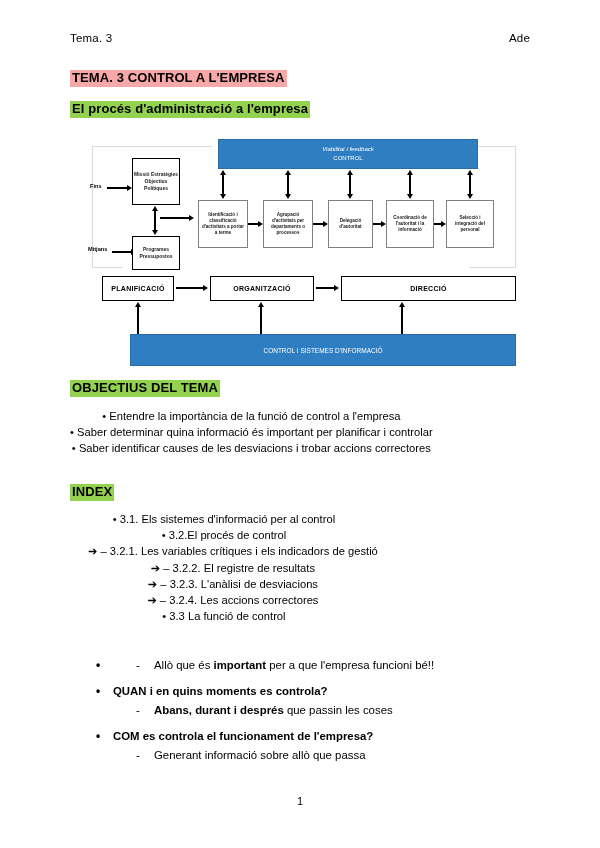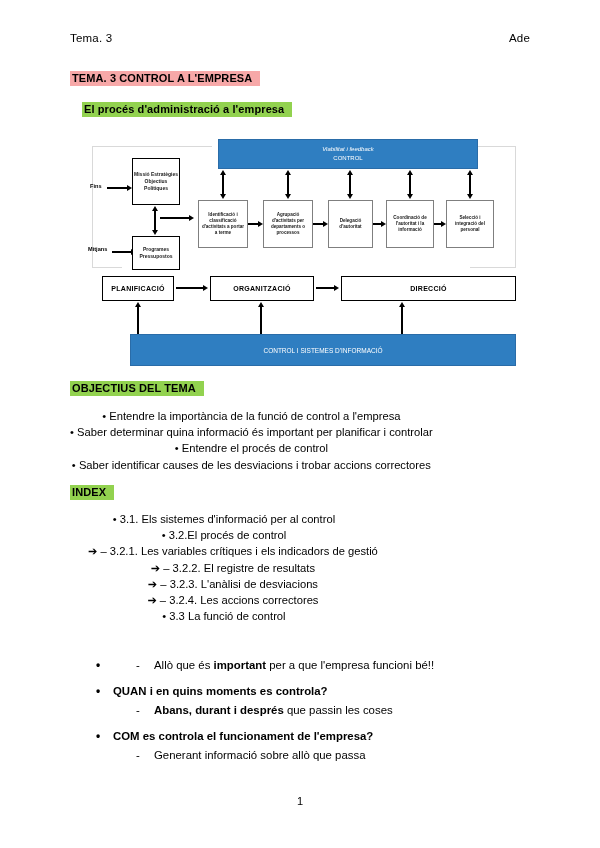--- a/index.html
+++ b/index.html
@@ -32,30 +32,30 @@
     display: flex;
     justify-content: space-between;
     font-size: 11.5px;
     letter-spacing: .2px;
   }
 
   
   .hl {
     display: inline-block;
     font-weight: bold;
-    font-size: 11px;
+    font-size: 13px;
     letter-spacing: .1px;
-    padding: 1px 8px 1px 2px;
+    padding: 1px 2px 1px 2px;
     line-height: 1.15;
   }
   .hl-pink { background: #f7a8a8; }
   .hl-green { background: #92d24f; }
 
   .t-tema { position: absolute; top: 68px; left: 70px; }
-  .t-proces { position: absolute; top: 99px; left: 82px; }
+  .t-proces { position: absolute; top: 99px; left: 70px; }
   .t-objectius { position: absolute; top: 378px; left: 70px; }
   .t-index { position: absolute; top: 482px; left: 70px; }
   .t-preguntes { position: absolute; top: 627px; left: 70px; }
 
   
   .blocklist {
     position: absolute;
     left: 70px;
     font-size: 11.2px;
     line-height: 16.2px;
@@ -354,21 +354,20 @@
     </div>
   </div>
 
   <div class="t-objectius">
     <span class="hl hl-green">OBJECTIUS DEL TEMA</span>
   </div>
 
   <div class="blocklist ob-list">
     <div>• Entendre la importància de la funció de control a l'empresa</div>
     <div>• Saber determinar quina informació és important per planificar i controlar</div>
-    <div>• Entendre el procés de control</div>
     <div>• Saber identificar causes de les desviacions i trobar accions correctores</div>
   </div>
 
   <div class="t-index">
     <span class="hl hl-green">INDEX</span>
   </div>
 
   <div class="blocklist ix-list">
     <div>• 3.1. Els sistemes d'informació per al control</div>
     <div>• 3.2.El procés de control</div>

